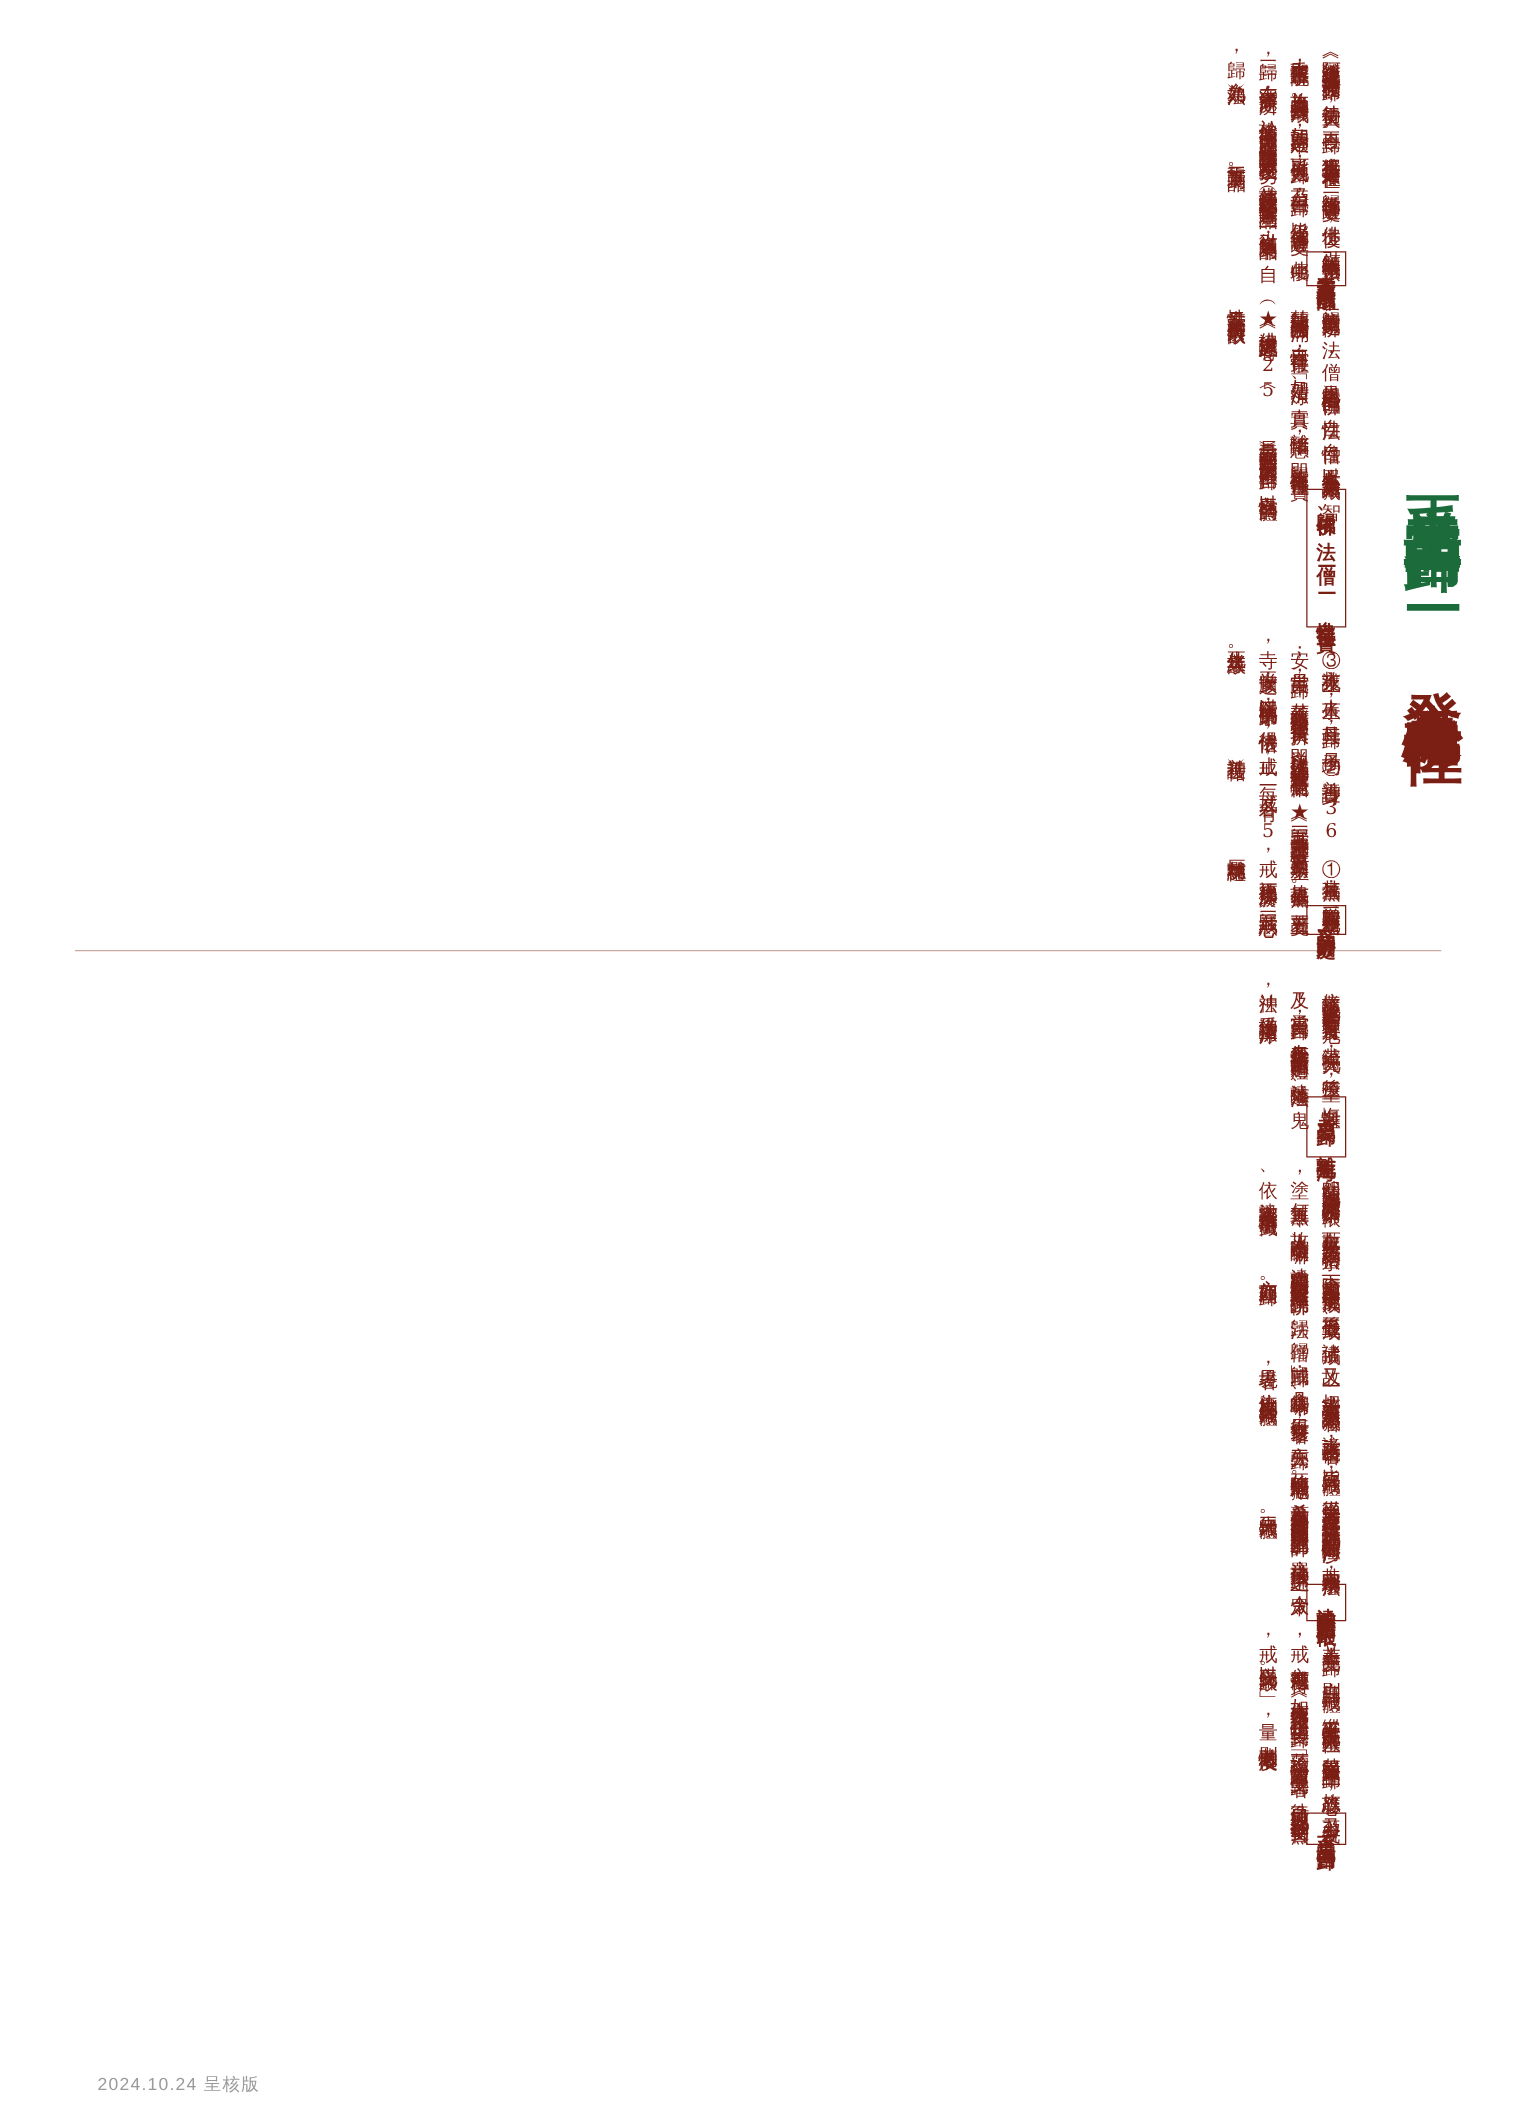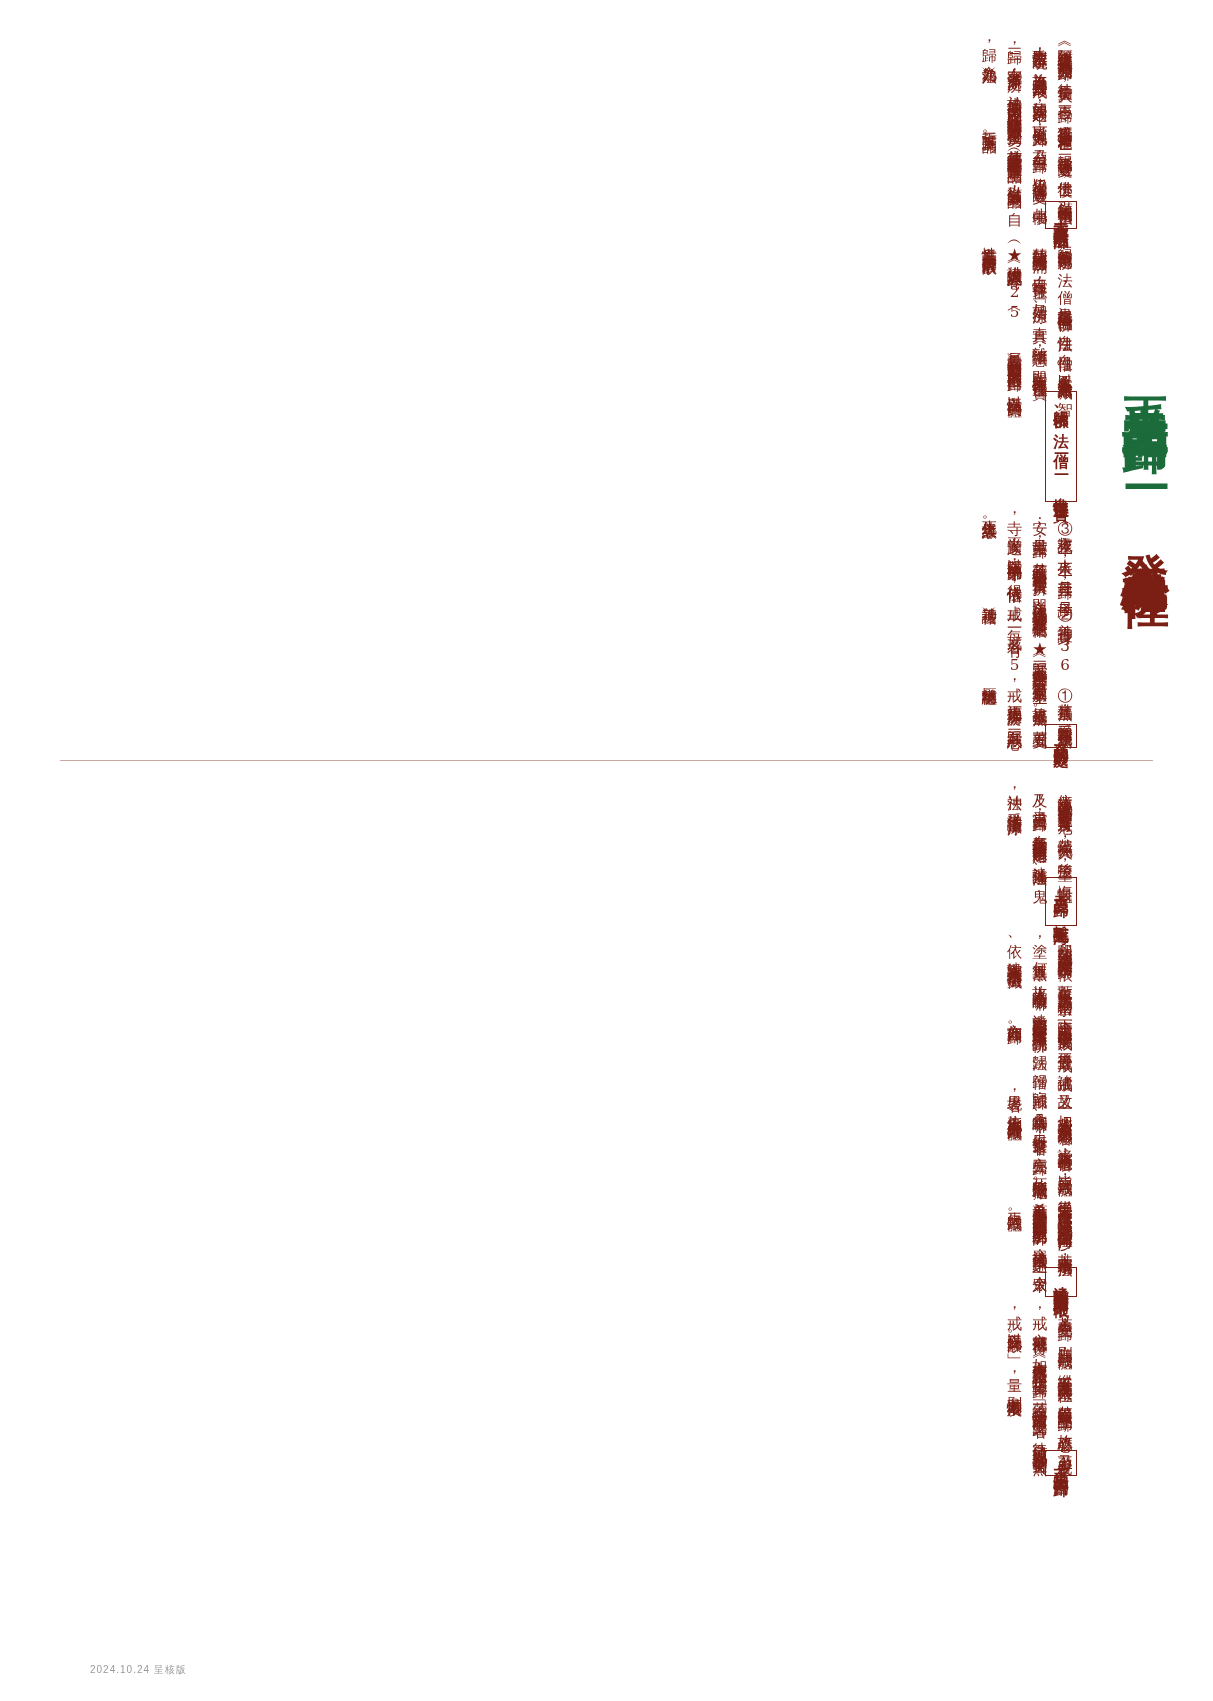--- a/index.html
+++ b/index.html
@@ -51,23 +51,23 @@
   .hr-mid {
     position: absolute;
     left: 60px;
     right: 60px;
     top: 760px;
     border-top: 1px solid #caa9a2;
   }
 
   .footer {
     position: absolute;
-    left: 90px;
+    left: 78px;
     bottom: 24px;
-    font-size: 10px;
+    font-size: 14px;
     color: #9a9a9a;
     font-family: "Liberation Sans", sans-serif;
     letter-spacing: 1px;
   }
 
   
   .region-top {
     position: absolute;
     top: 36px;
     right: 136px;

